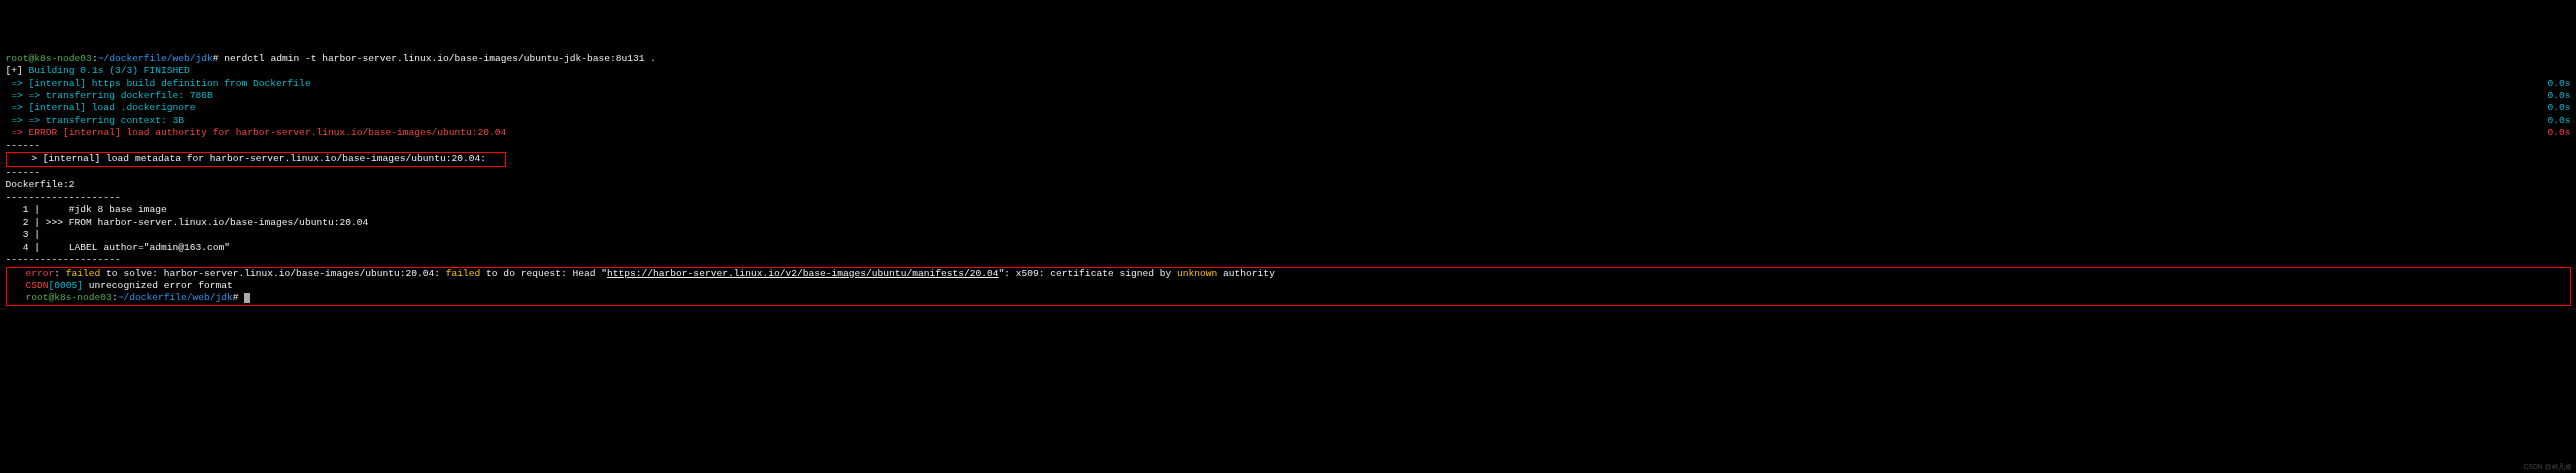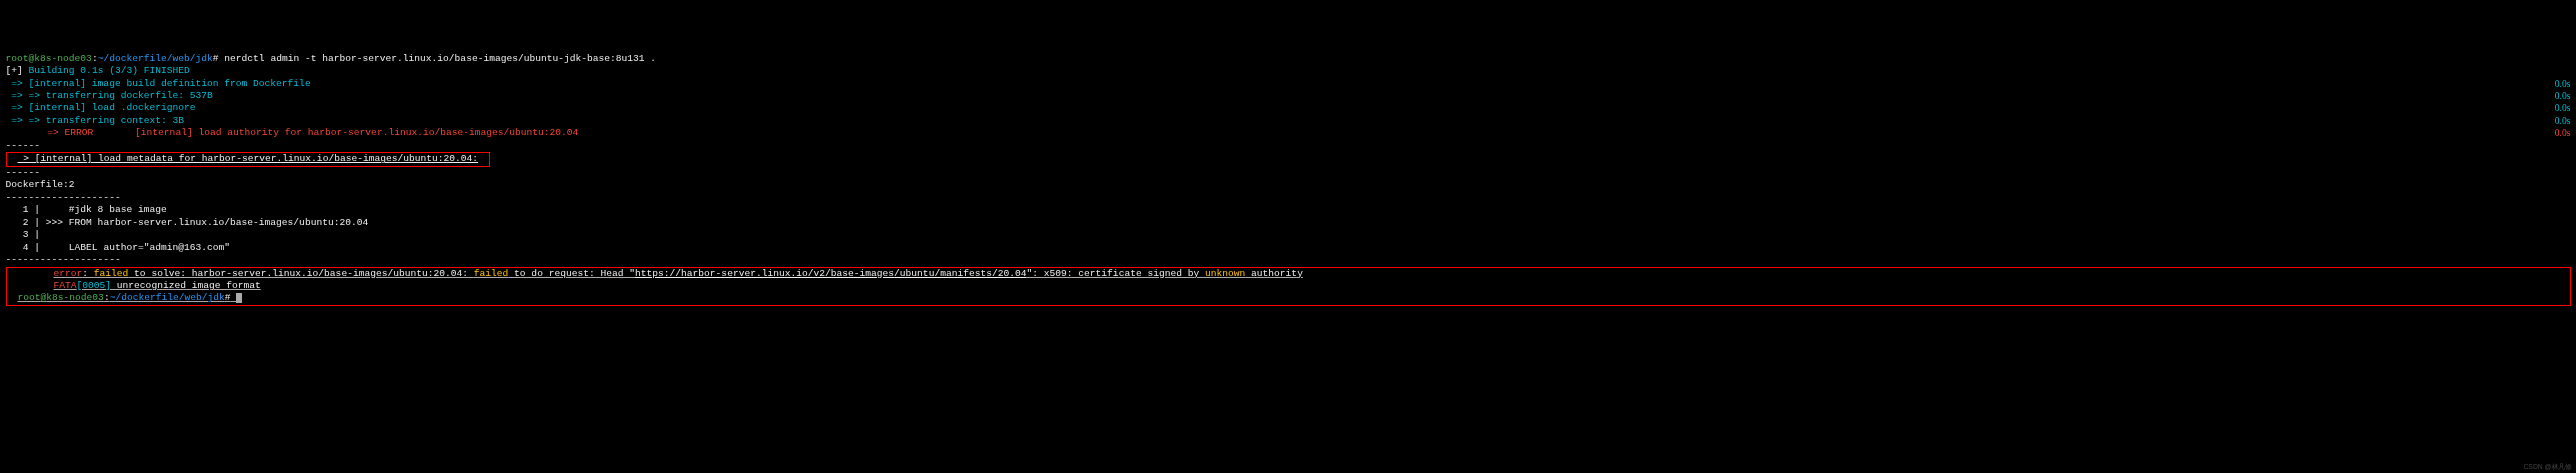--- a/index.html
+++ b/index.html
@@ -11,74 +11,72 @@
       background: #000;
       font-family: 'Consolas', 'Monaco', 'Courier New', monospace;
       font-size: 9.6px;
       color: #aaa;
       padding: 2.7px 5.5px;
       white-space: pre;
       line-height: 1.3;
     }
     .white { color: #eee; }
     .cyan { color: #00bcd4; }
-    .red { color: #f44336; margin-left: 36px; }
+    .red { color: #f44336; }
     .green { color: #4caf50; margin-top: 21px; }
     .yellow { color: #ffc107; }
     .blue { color: #2196f3; }
     .box-red {
       border: 1.4px solid #ff0000;
       display: inline-block;
-      padding: 0 11px;
+      padding: 0 19px;
       margin: 0;
-      text-decoration: underline;
     }
     .cursor {
       background: #aaa;
       display: inline-block;
       width: 5.5px;
       height: 9.6px;
       vertical-align: middle;
     }
     .watermark {
       position: fixed;
       bottom: 1.4px;
       right: 4.1px;
       color: #444;
       font-size: 6.8px;
       font-family: sans-serif;
     }
     .timing {
       float: right;
-      font-family: Liberation Serif, serif;
     }
   </style>
 </head>
 <body>
 
 
 
 <div><span class="green">root</span><span class="green">@</span><span class="green">k8s-node03</span><span class="white">:</span><span class="blue">~/dockerfile/web/jdk</span><span class="white">#</span> <span class="white">nerdctl admin -t harbor-server.linux.io/base-images/ubuntu-jdk-base:8u131 .</span>
 <span class="white">[+]</span> <span class="cyan">Building 0.1s (3/3) FINISHED</span>
-<span><span class="cyan"> =&gt; </span><span class="cyan">[internal] image build definition from Dockerfile</span><span class="cyan timing">0.0s</span></span>
-<span><span class="cyan"> =&gt; =&gt; </span><span class="cyan">transferring dockerfile: 537B</span><span class="cyan timing">0.0s</span></span>
+<span><span class="cyan"> =&gt; </span><span class="cyan">[internal] https build definition from Dockerfile</span><span class="cyan timing">0.0s</span></span>
+<span><span class="cyan"> =&gt; =&gt; </span><span class="cyan">transferring dockerfile: 786B</span><span class="cyan timing">0.0s</span></span>
 <span><span class="cyan"> =&gt; </span><span class="cyan">[internal] load .dockerignore</span><span class="cyan timing">0.0s</span></span>
 <span><span class="cyan"> =&gt; =&gt; </span><span class="cyan">transferring context: 3B</span><span class="cyan timing">0.0s</span></span>
 <span><span class="red"> =&gt; ERROR </span><span class="red">[internal] load authority for harbor-server.linux.io/base-images/ubuntu:20.04</span><span class="red timing">0.0s</span></span>
 <span class="white">------</span>
 <span class="box-red white"> &gt; [internal] load metadata for harbor-server.linux.io/base-images/ubuntu:20.04:</span>
 <span class="white">------</span>
 <span class="white">Dockerfile:2</span>
 <span class="white">--------------------</span>
 <span class="white"><span>   1</span> |<span>     #jdk 8 base image</span></span>
 <span class="white"><span>   2</span> |<span> &gt;&gt;&gt; FROM harbor-server.linux.io/base-images/ubuntu:20.04</span></span>
 <span class="white"><span>   3</span> |<span></span></span>
 <span class="white"><span>   4</span> |<span>     LABEL author="admin@163.com"</span></span>
 <span class="white">--------------------</span>
 <div class="box-red" style="display:block;"><span class="red">error</span><span class="white">: </span><span class="yellow">failed</span><span class="white"> to solve: harbor-server.linux.io/base-images/ubuntu:20.04: </span><span class="yellow">failed</span><span class="white"> to do request: Head "</span><span class="white" style="text-decoration:underline;">https://harbor-server.linux.io/v2/base-images/ubuntu/manifests/20.04</span><span class="white">": x509: certificate signed by </span><span class="yellow">unknown</span><span class="white"> authority</span>
-<span class="red">FATA</span><span class="cyan">[0005]</span><span class="white"> unrecognized image format</span>
+<span class="red">CSDN</span><span class="cyan">[0005]</span><span class="white"> unrecognized error format</span>
 <span class="green">root</span><span class="green">@</span><span class="green">k8s-node03</span><span class="white">:</span><span class="blue">~/dockerfile/web/jdk</span><span class="white">#</span> <span class="cursor"></span></div></div>
 
 <div class="watermark">CSDN @林凡修</div>
 
 
 
 
 
 </body></html>

